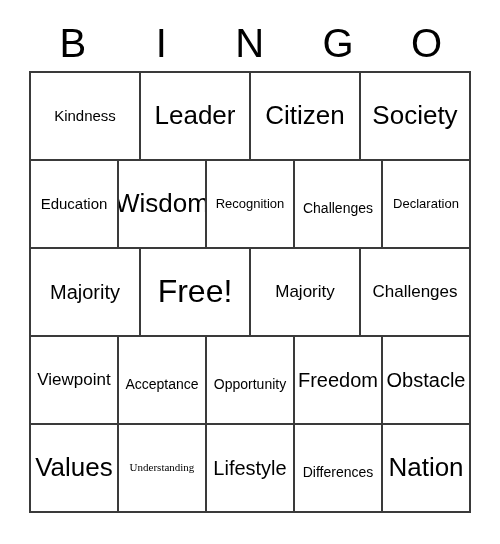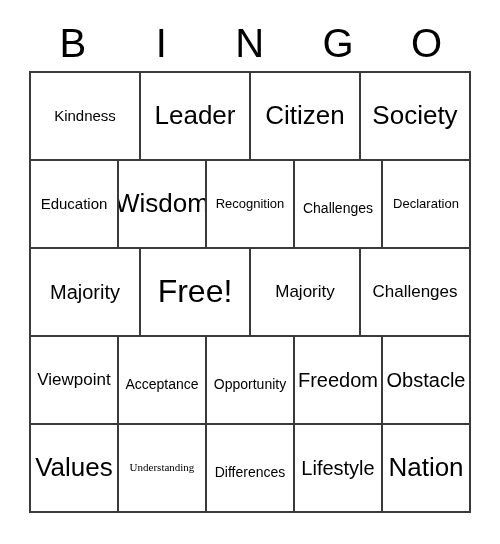--- a/index.html
+++ b/index.html
@@ -157,24 +157,24 @@
     </div>
 
     <div class="grid-row">
       <div class="cell">
           <span class="cell-text sz-xl2">Values</span>
         </div>
       <div class="cell">
           <span class="cell-text sz-xs">Understanding</span>
         </div>
       <div class="cell">
-          <span class="cell-text sz-s2">Differences</span>
+          <span class="cell-text sz-l2">Lifestyle</span>
         </div>
       <div class="cell">
-          <span class="cell-text sz-l2">Lifestyle</span>
+          <span class="cell-text sz-s2">Differences</span>
         </div>
       <div class="cell">
           <span class="cell-text sz-xl2">Nation</span>
         </div>
     </div>
 
   </div>
 </div>
 
 </body></html>

